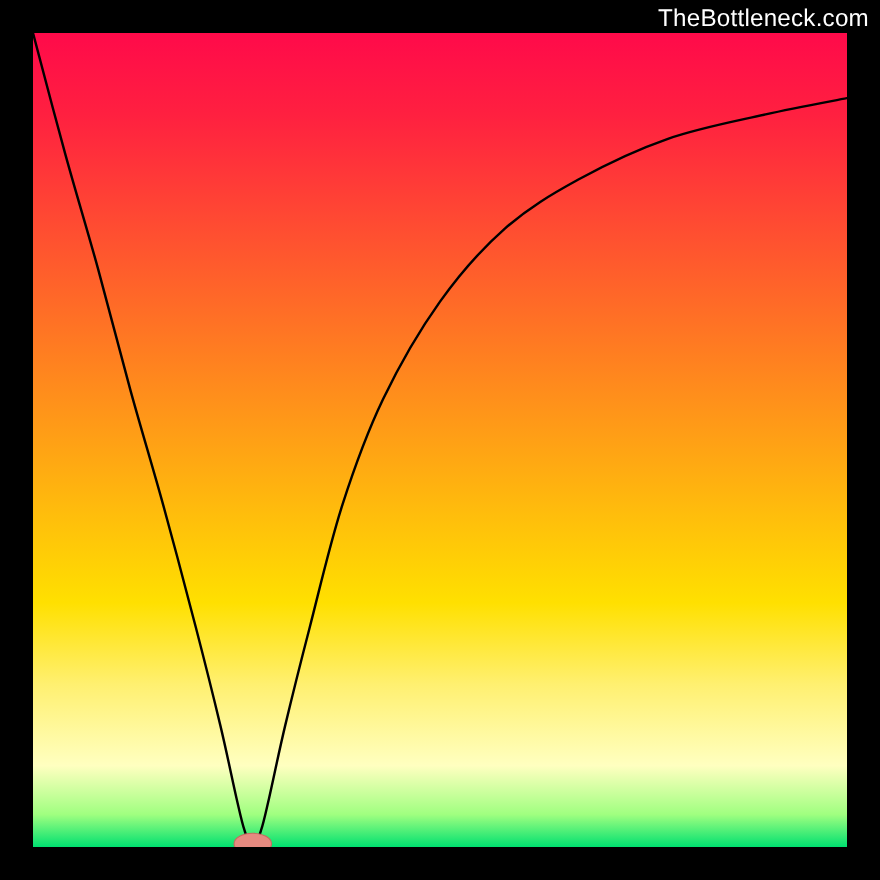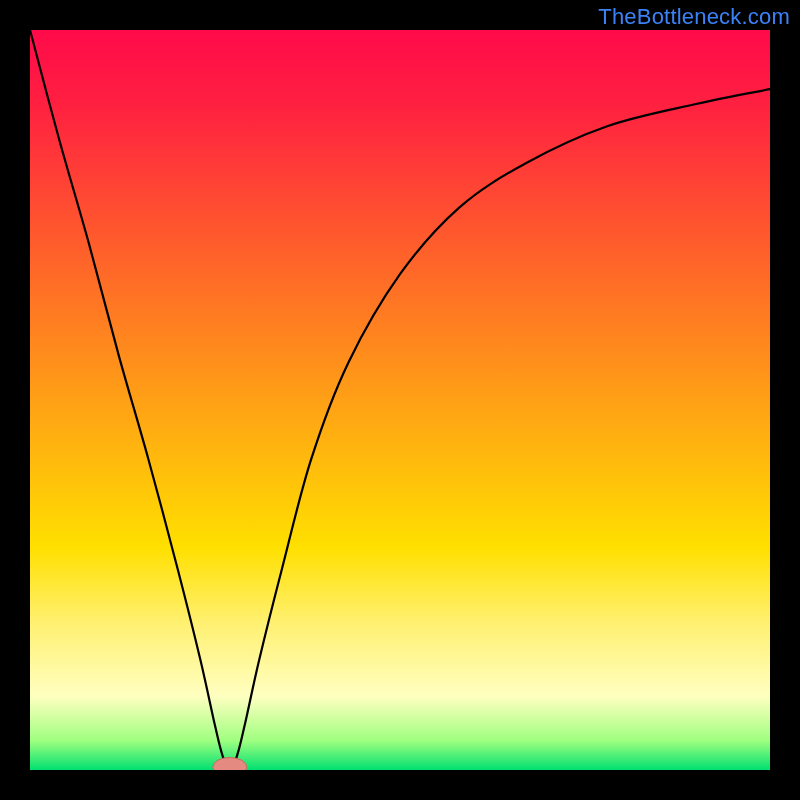--- a/index.html
+++ b/index.html
@@ -24,21 +24,21 @@
     left: 30px;
     top: 30px;
     width: 740px;
     height: 740px;
     overflow: hidden;
   }
   .watermark {
     position: absolute;
     top: 4px;
     right: 10px;
-    color: #3b82f6;
+    color: #ffffff;
     font-size: 22px;
     font-weight: 500;
     letter-spacing: 0.2px;
     user-select: none;
   }
   svg {
     display: block;
   }
 </style>
 </head>

